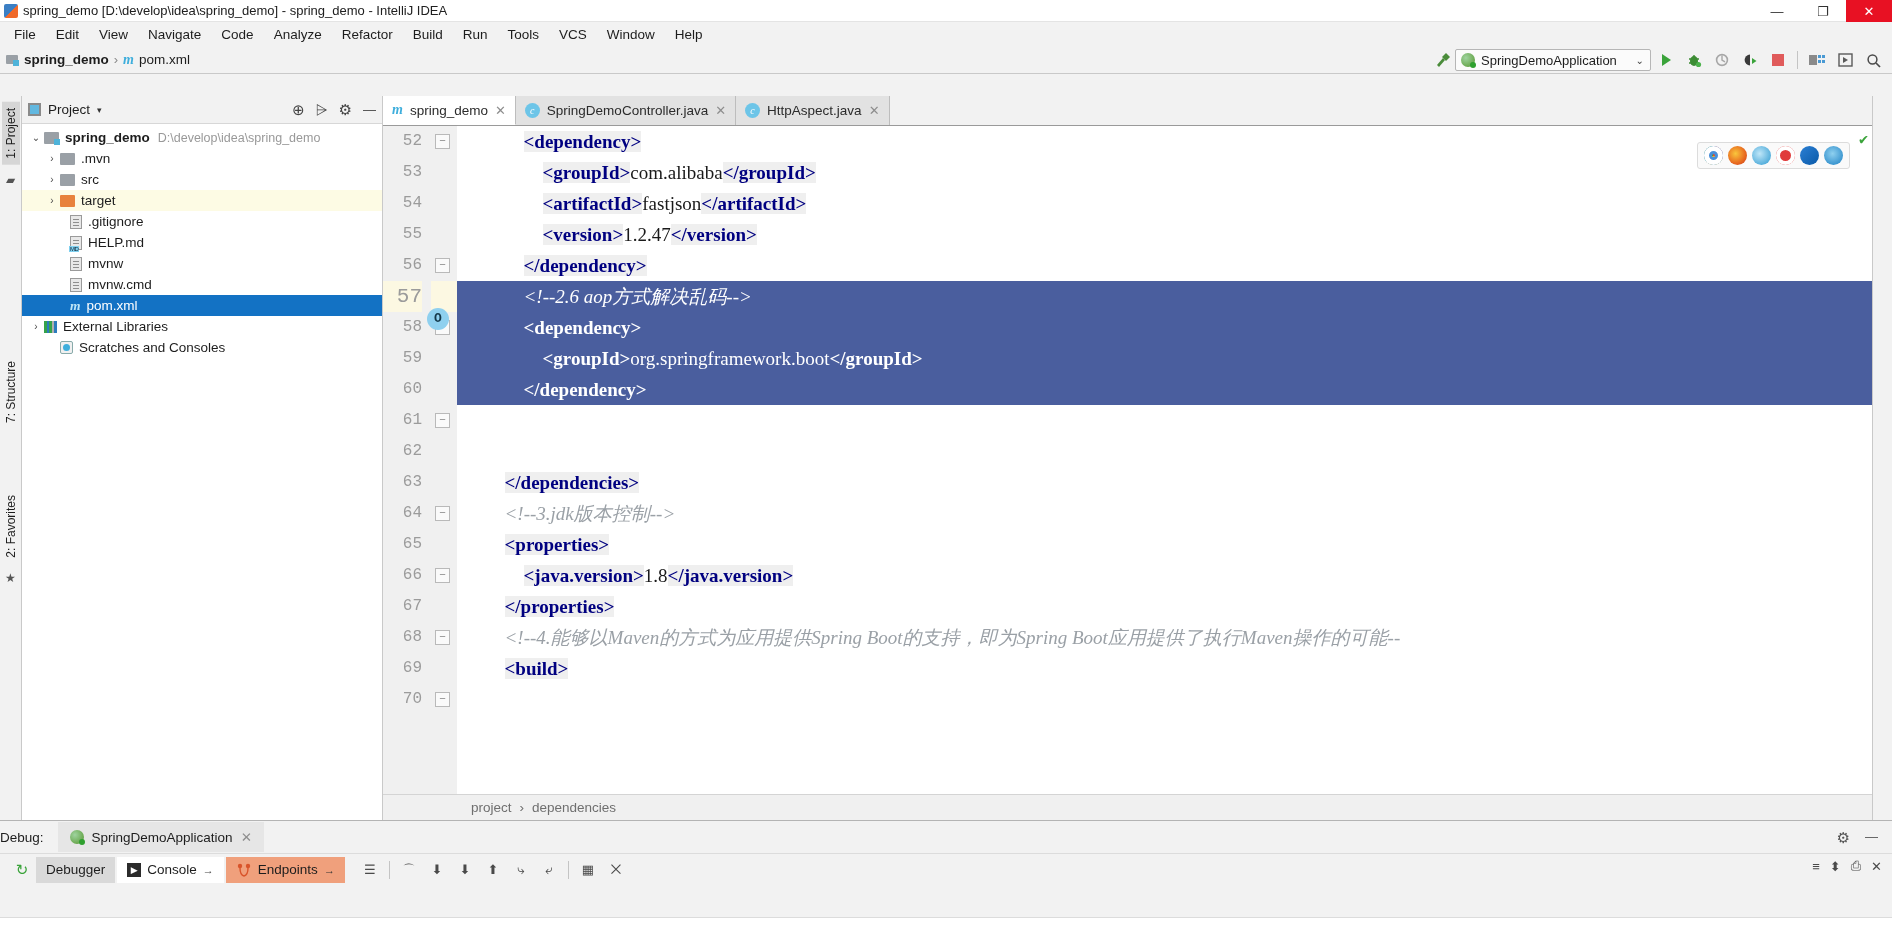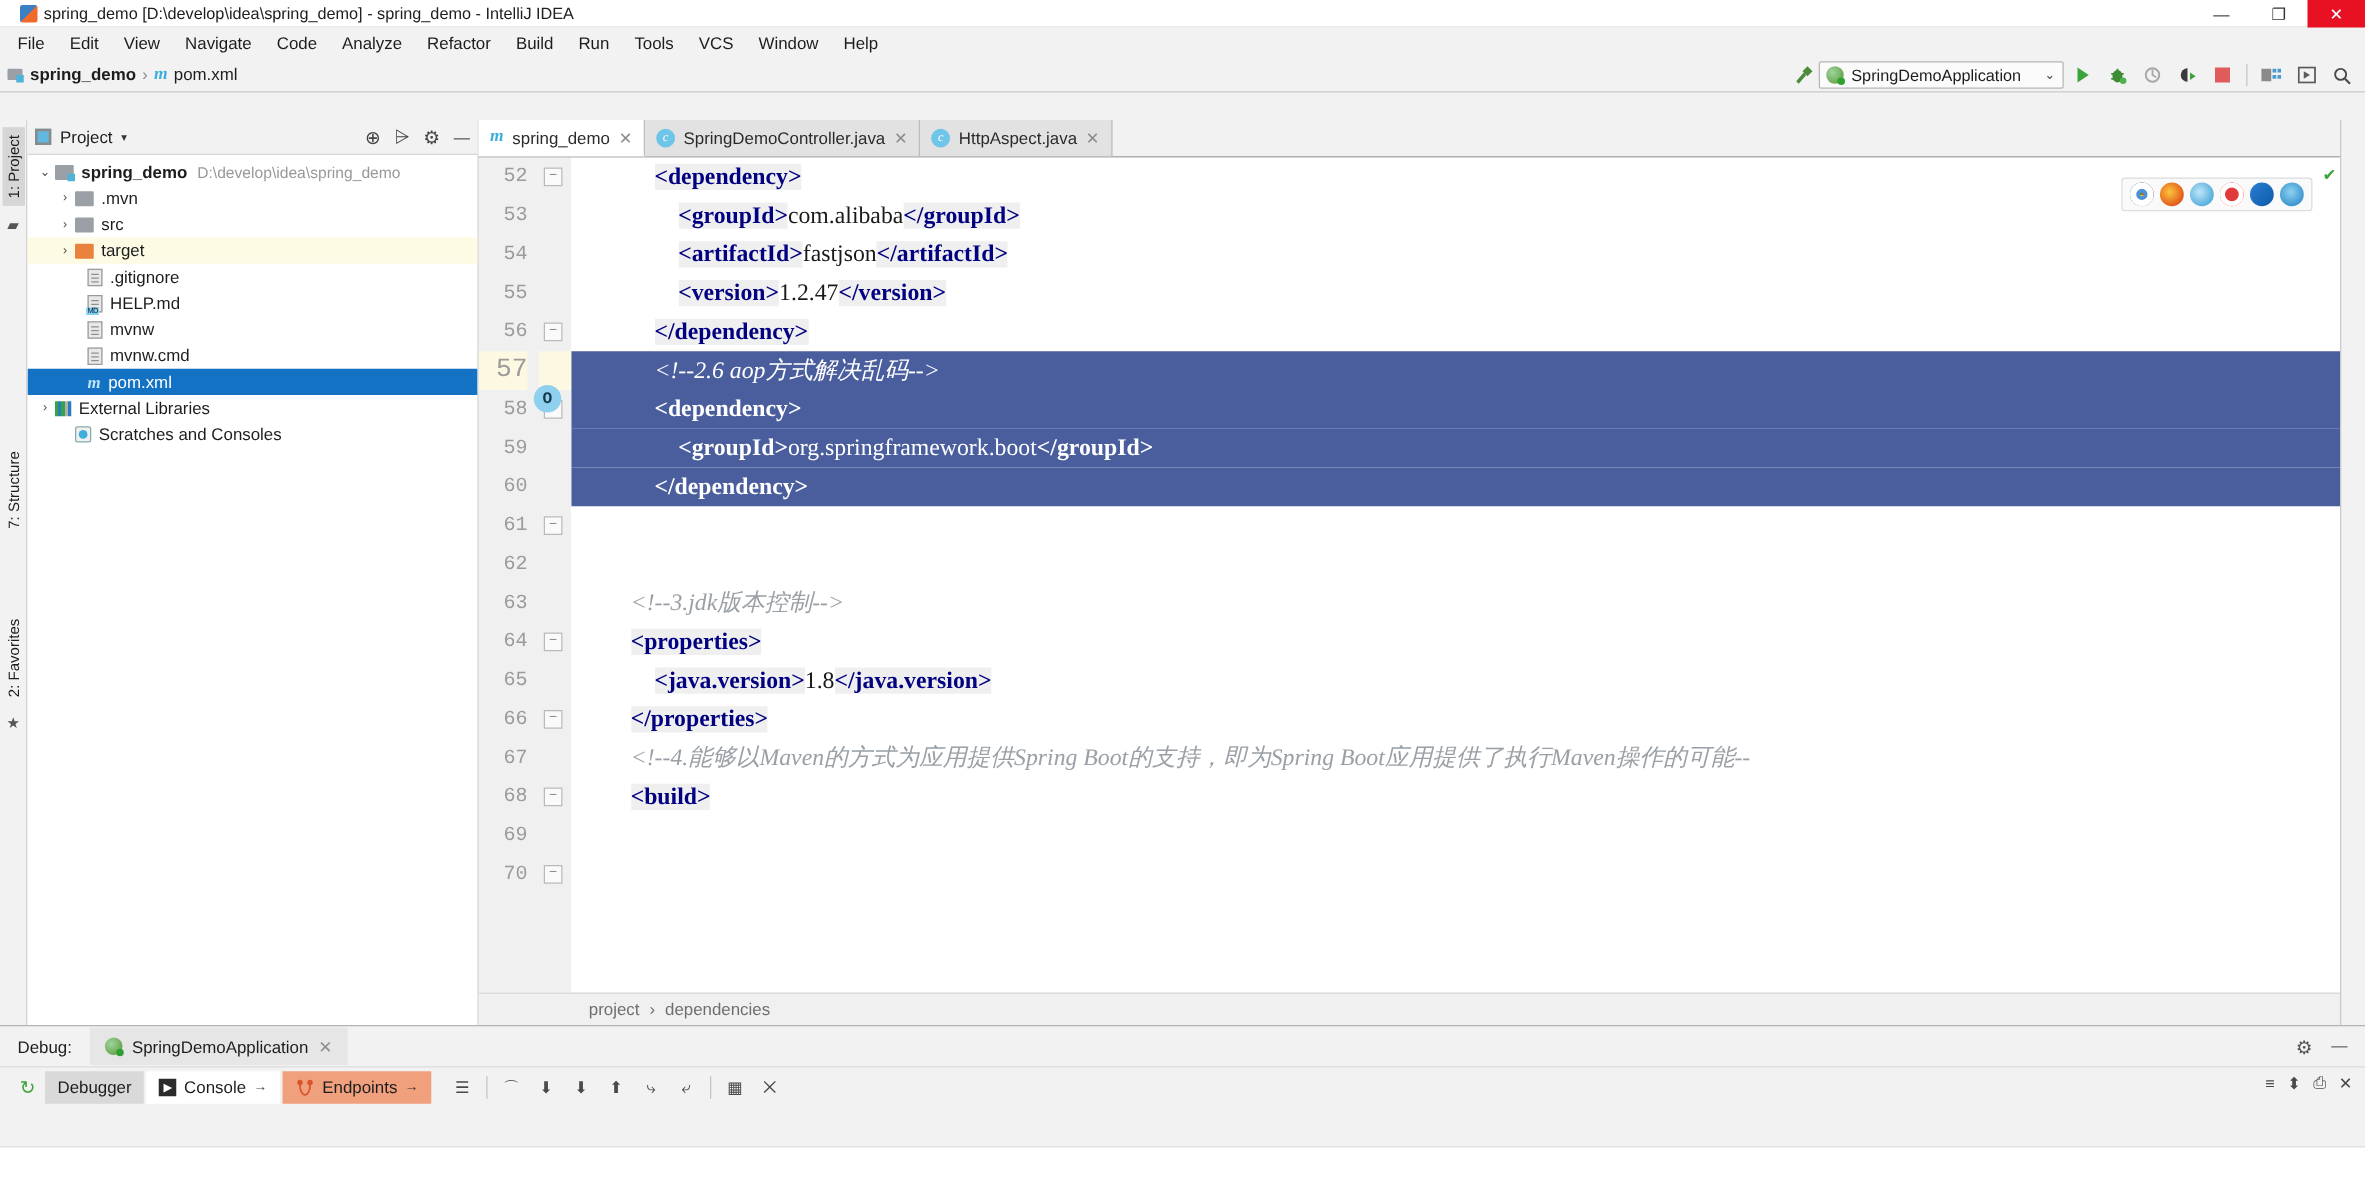--- a/index.html
+++ b/index.html
@@ -2,21 +2,21 @@
 <html><head>
 <meta charset="utf-8">
 <style>
   * { box-sizing: border-box; margin:0; padding:0; }
   html,body { width:1892px; height:945px; overflow:hidden; background:#fff;
     font-family:"Liberation Sans", sans-serif; font-size:13px; color:#1d1d1d; }
   .app { position:relative; width:1892px; height:945px; background:#f2f2f2; }
 
   
   .titlebar { height:22px; background:#ffffff; display:flex; align-items:center;
-     padding-left:16px; border-bottom:1px solid #e4e4e4; position:relative; }
+     padding-left:4px; border-bottom:1px solid #e4e4e4; position:relative; }
   .titlebar .app-ico { width:14px; height:14px; margin-right:5px; position:relative;
      background:linear-gradient(135deg,#3b7fc4 0 50%,#f06a2b 50% 100%); border-radius:2px; }
   .titlebar .ttl { font-size:13px; color:#202020; white-space:nowrap; }
   .winbtns { position:absolute; right:0; top:0; height:22px; display:flex; align-items:center; }
   .winbtn { width:46px; height:22px; display:flex; align-items:center; justify-content:center;
      font-size:13px; color:#333; }
   .winbtn.close { background:#e81123; color:#fff; }
 
   
   .menubar { height:24px; background:#f2f2f2; display:flex; align-items:center;
@@ -130,21 +130,21 @@
   .bico { width:19px; height:19px; border-radius:50%; }
 
   .breadcrumbbar { height:26px; background:#f0f0f0; border-top:1px solid #d4d4d4;
      display:flex; align-items:center; padding-left:88px; gap:8px; color:#6f6f6f; font-size:13.5px; }
 
   .rightrail { width:20px; background:#f2f2f2; border-left:1px solid #c9c9c9; }
 
   
   .bottom { position:absolute; left:0; right:0; bottom:0; height:125px; background:#f2f2f2;
      border-top:1px solid #b4b4b4; }
-  .dbghead { height:32px; display:flex; align-items:center; padding-left:14px; position:relative; }
+  .dbghead { height:32px; display:flex; align-items:center; position:relative; }
   .dbghead .lbl { font-size:13.5px; margin-right:14px; }
   .dbgtab { height:30px; display:flex; align-items:center; gap:8px; padding:0 12px;
      background:#e6e6e6; font-size:13.5px; }
   .dbghead .gear { position:absolute; right:42px; top:8px; color:#555; }
   .dbghead .min { position:absolute; right:14px; top:8px; color:#555; }
 
   .dbgtoolbar { height:32px; display:flex; align-items:center; gap:2px; padding-left:10px;
      border-top:1px solid #dcdcdc; position:relative; }
   .pill { height:26px; display:flex; align-items:center; gap:6px; padding:0 10px; font-size:13.5px; }
   .pill.grey { background:#d9d9d9;justify-content:center; }
@@ -440,20 +440,21 @@
             <div class="ln code"><span>                  </span><span class="tag hlbg">&lt;groupId&gt;</span><span class="txt">com.alibaba</span><span class="tag hlbg">&lt;/groupId&gt;</span></div>
             <div class="ln code"><span>                  </span><span class="tag hlbg">&lt;artifactId&gt;</span><span class="txt">fastjson</span><span class="tag hlbg">&lt;/artifactId&gt;</span></div>
             <div class="ln code"><span>                  </span><span class="tag hlbg">&lt;version&gt;</span><span class="txt">1.2.47</span><span class="tag hlbg">&lt;/version&gt;</span></div>
             <div class="ln code"><span>              </span><span class="tag hlbg">&lt;/dependency&gt;</span></div>
             <div class="ln code selrow" style="background: rgb(74, 94, 158);"><span>              </span><span class="cmt">&lt;!--2.6 aop方式解决乱码--&gt;</span></div>
             <div class="ln code selrow"><span>              </span><span class="tag">&lt;dependency&gt;</span></div>
             <div class="ln code selrow"><span>                  </span><span class="tag">&lt;groupId&gt;</span><span class="txt">org.springframework.boot</span><span class="tag">&lt;/groupId&gt;</span></div>
             <div class="ln code selrow"><span>              </span><span class="tag">&lt;/dependency&gt;</span></div>
             <div class="ln code"><span>      </span></div>
             <div class="ln code"><span>      </span></div>
+            <div class="ln code"><span>          </span><span class="tag hlbg">&lt;/dependencies&gt;</span></div>
             <div class="ln code"><span>          </span><span class="cmt">&lt;!--3.jdk版本控制--&gt;</span></div>
             <div class="ln code"><span>          </span><span class="tag hlbg">&lt;properties&gt;</span></div>
             <div class="ln code"><span>              </span><span class="tag hlbg">&lt;java.version&gt;</span><span class="txt">1.8</span><span class="tag hlbg">&lt;/java.version&gt;</span></div>
             <div class="ln code"><span>          </span><span class="tag hlbg">&lt;/properties&gt;</span></div>
             <div class="ln code"><span>          </span><span class="cmt">&lt;!--4.能够以Maven的方式为应用提供Spring Boot的支持，即为Spring Boot应用提供了执行Maven操作的可能--</span></div>
             <div class="ln code"><span>          </span><span class="tag hlbg">&lt;build&gt;</span></div>
           </div>
 
         <div class="browsers">
           <span class="bico" style="background:conic-gradient(#e04a3a 0 33%,#f4c020 33% 66%,#3aa33a 66% 100%);box-shadow:inset 0 0 0 5px #fff, inset 0 0 0 8px #4a90d9;"></span>

